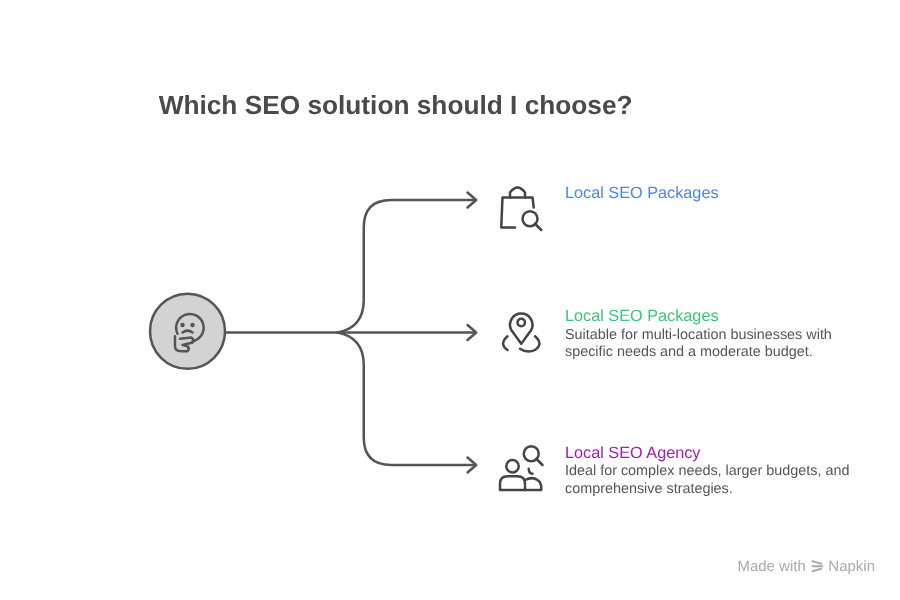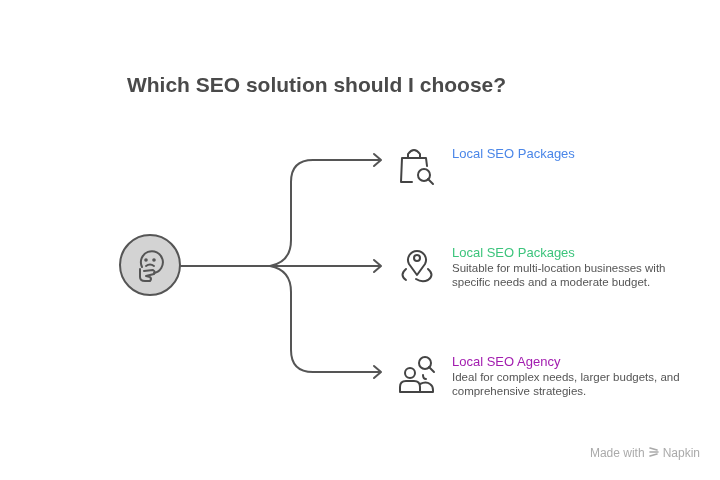--- a/index.html
+++ b/index.html
@@ -6,21 +6,21 @@
     body { width: 720px; height: 480px; position: relative; overflow: hidden; font-family: "Liberation Sans", sans-serif; }
     .title { position: absolute; left: 0; width: 633px; top: 73px; text-align: center; font-size: 21px; font-weight: bold; color: #4a4a4a; }
     svg.lines { position: absolute; left: 0; top: 0; }
     .hub { position: absolute; left: 119px; top: 234px; width: 62px; height: 62px; border-radius: 50%; background: #d3d3d3; border: 2px solid #555; box-sizing: border-box; }
     .hub svg { position: absolute; left: 13px; top: 13px; }
     .item { position: absolute; left: 396px; }
     .item .icon { position: absolute; left: 0; top: 0; width: 42px; height: 42px; }
     .item .text { position: absolute; left: 56px; top: 0; width: 240px; }
     .item .label { font-size: 13px; line-height: 16px; }
     .item .desc { font-size: 11.5px; line-height: 14px; color: #555; }
-    .footer { position: absolute; right: 20px; top: 446px; font-size: 12px; color: #aaa; display: flex; gap: 3px; }
+    .footer { position: absolute; right: 20px; top: 446px; font-size: 12px; color: #aaa; display: flex; align-items: center; gap: 3px; }
   </style>
 </head>
 <body>
 
 <div class="title">Which SEO solution should I choose?</div>
 
 <svg class="lines" width="720" height="480">
   <g fill="none" stroke="#555" stroke-width="2" stroke-linecap="round" stroke-linejoin="round">
     <path d="M181 266 H380"></path>
     <path d="M270 266 Q291 262 291 240 V182 Q291 160 313 160 H380"></path>

